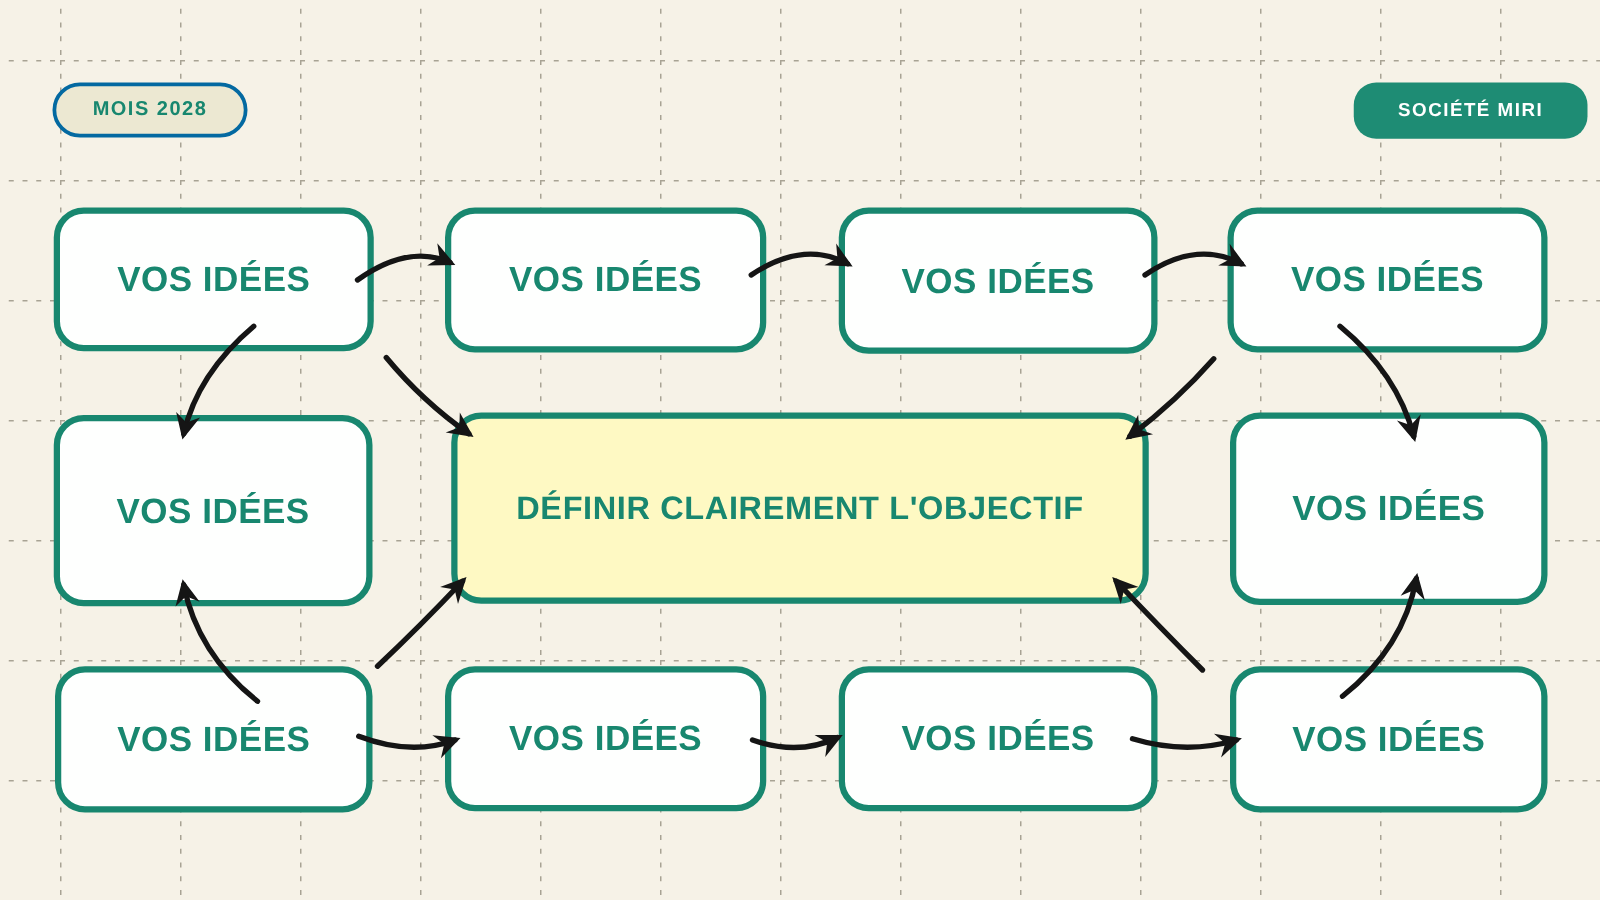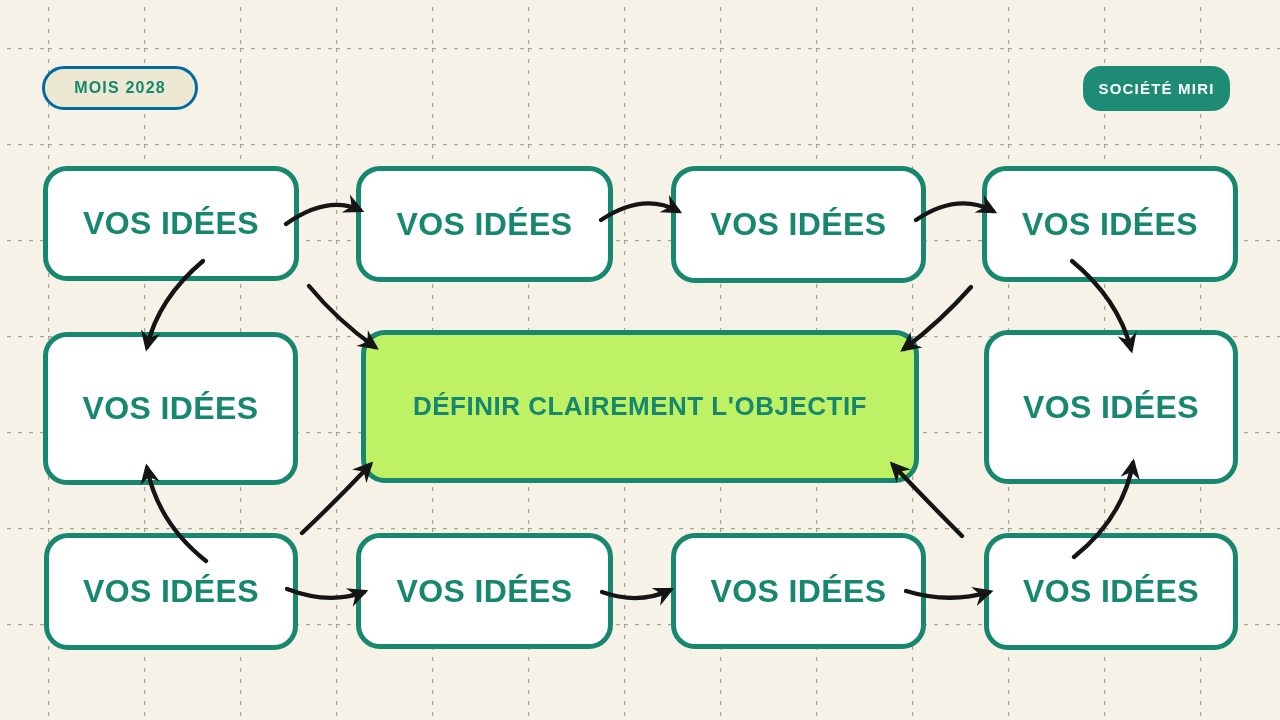--- a/index.html
+++ b/index.html
@@ -13,24 +13,24 @@
 
   .node {
     position: absolute; box-sizing: border-box;
     background: #FEFFFE;
     border: 5px solid #18876F;
     border-radius: 24px;
     display: flex; align-items: center; justify-content: center;
     z-index: 2;
   }
   .node-label {
-    color: #18876F; font-weight: bold; font-size: 32px; letter-spacing: 0.4px;
+    color: #18876F; font-weight: bold; font-size: 28px; letter-spacing: 0.4px;
     white-space: nowrap;
   }
-  .center-node { background: #bef264; }
+  .center-node { background: #fef9c3; }
   .center-node .node-label { font-size: 26px; letter-spacing: 0.5px; }
 
   
   #n-top-1 { left: 43px;  top: 166px; width: 256px; height: 115px; }
   #n-top-2 { left: 356px; top: 166px; width: 257px; height: 116px; }
   #n-top-3 { left: 671px; top: 166px; width: 255px; height: 117px; }
   #n-top-4 { left: 982px; top: 166px; width: 256px; height: 116px; }
   
   #n-mid-left  { left: 43px;  top: 332px; width: 255px; height: 153px; }
   #n-center    { left: 361px; top: 330px; width: 558px; height: 153px; }
@@ -45,21 +45,21 @@
     position: absolute; box-sizing: border-box; z-index: 2;
     display: flex; align-items: center; justify-content: center;
     font-weight: bold; white-space: nowrap;
   }
   #badge-date {
     left: 42px; top: 66px; width: 156px; height: 44px;
     background: #ECE8D2; border: 3px solid #0369a1; border-radius: 22px;
     color: #18876F; font-size: 16px; letter-spacing: 1.2px;
   }
   #badge-company {
-    left: 1083px; top: 66px; width: 147px; height: 45px;
+    left: 1083px; top: 66px; width: 187px; height: 45px;
     background: #1E8C74; border-radius: 18px;
     color: #FFFFFF; font-size: 15px; letter-spacing: 1.2px;
   }
 
   #arrows { z-index: 3; }
   #grid   { z-index: 0; }
 </style>
 </head>
 <body>
 

